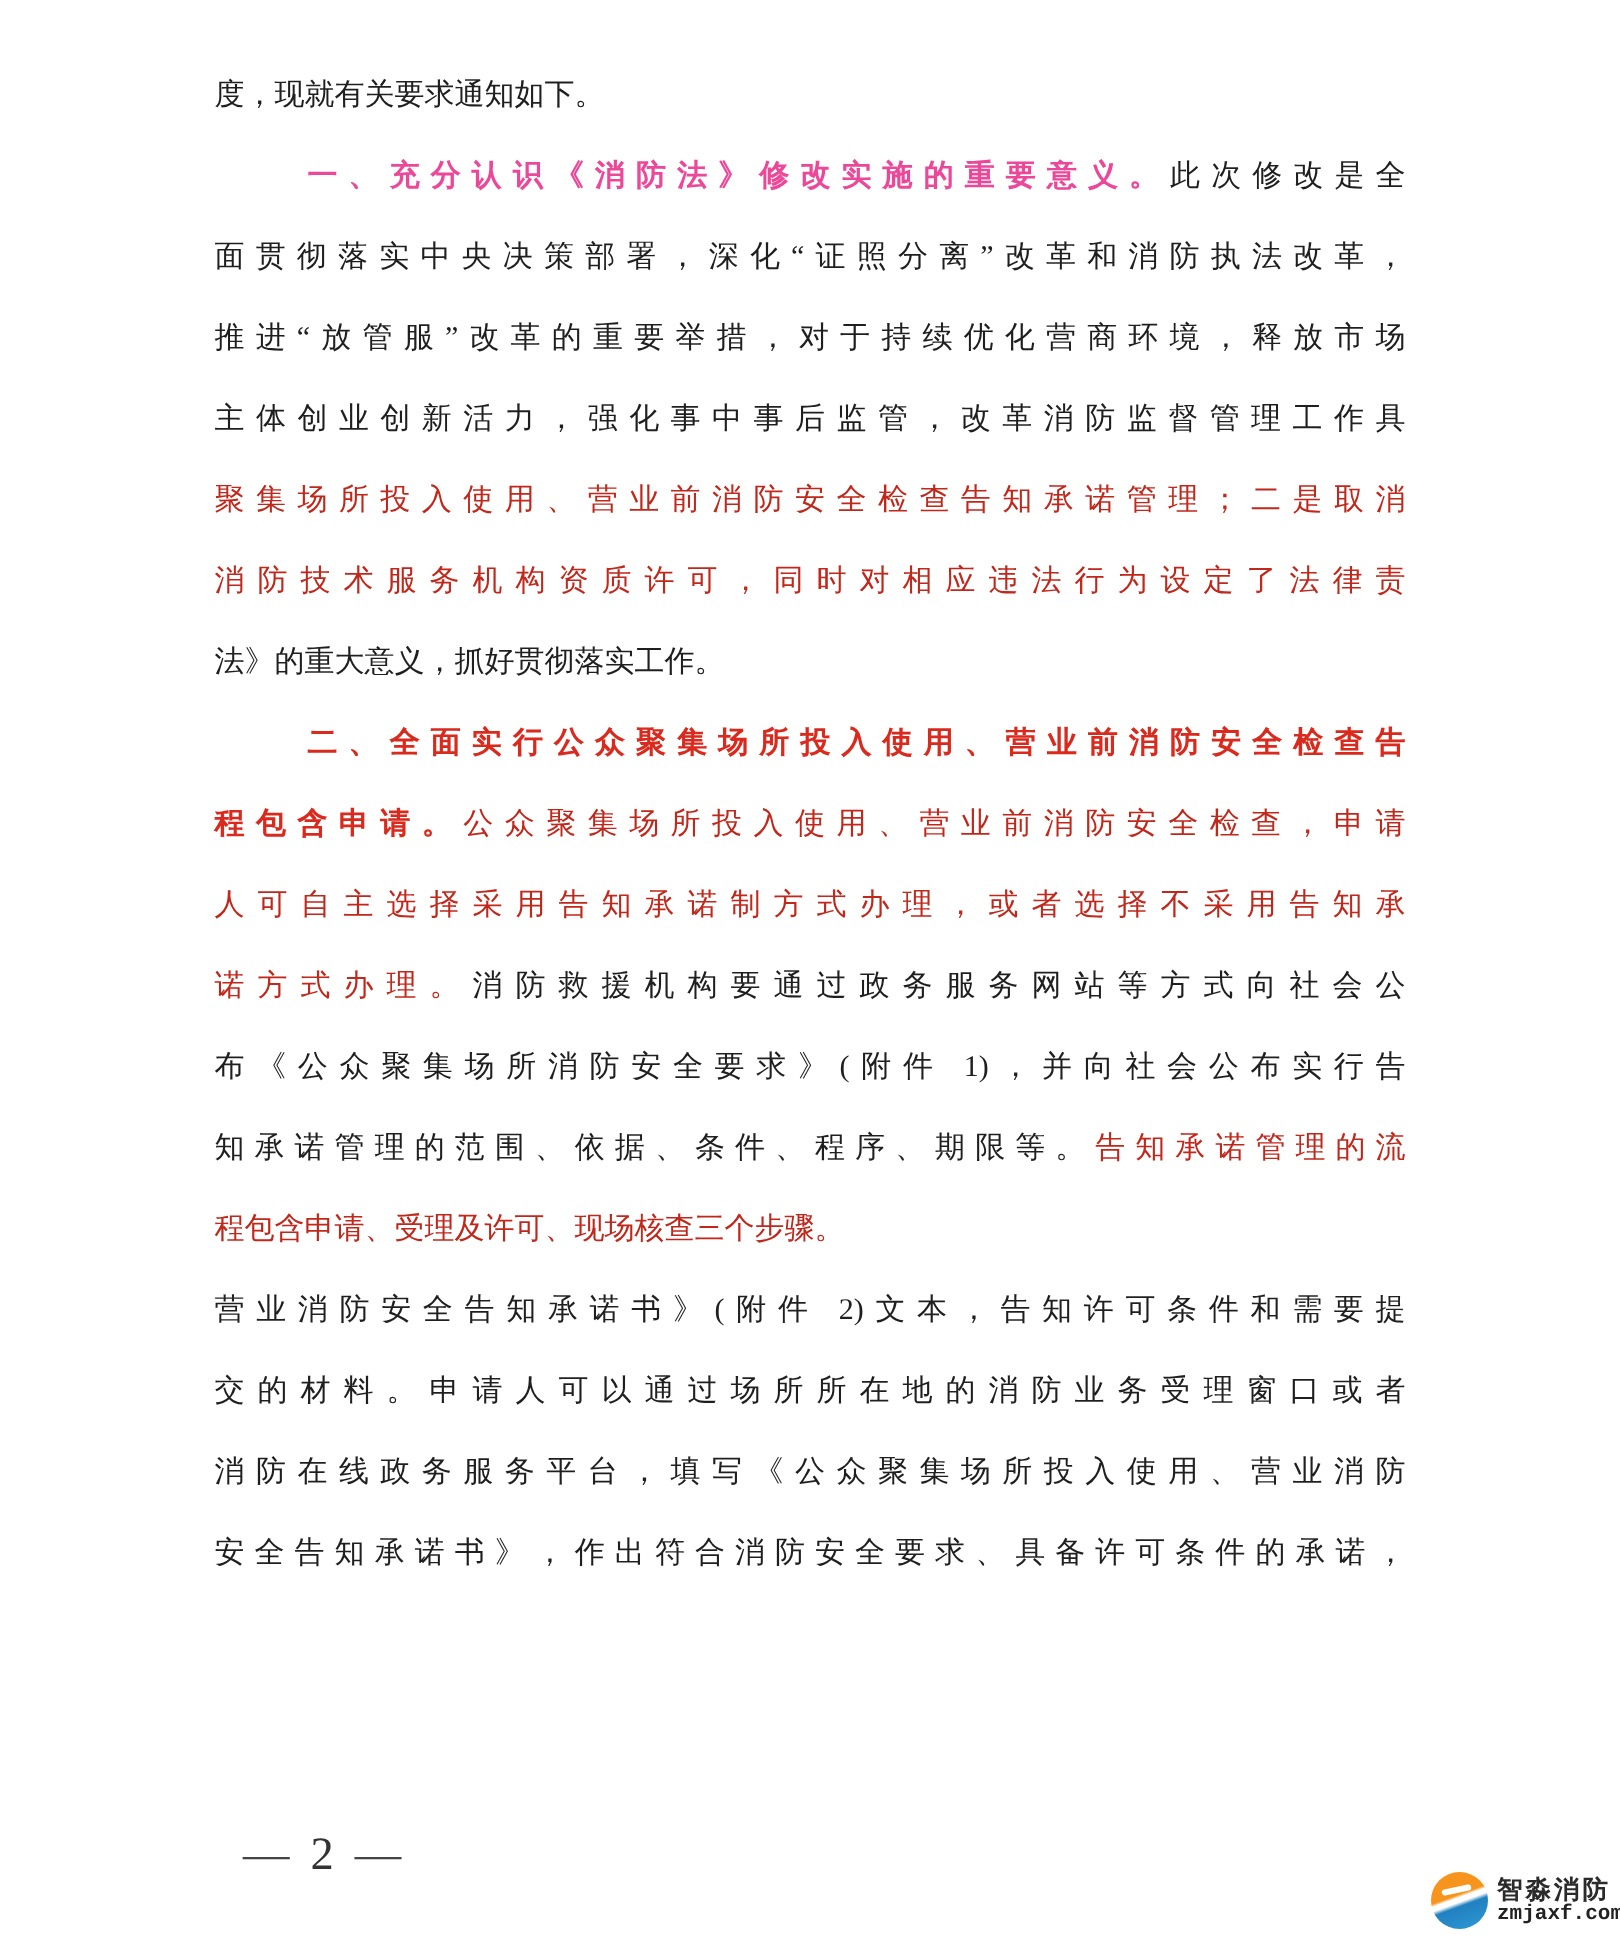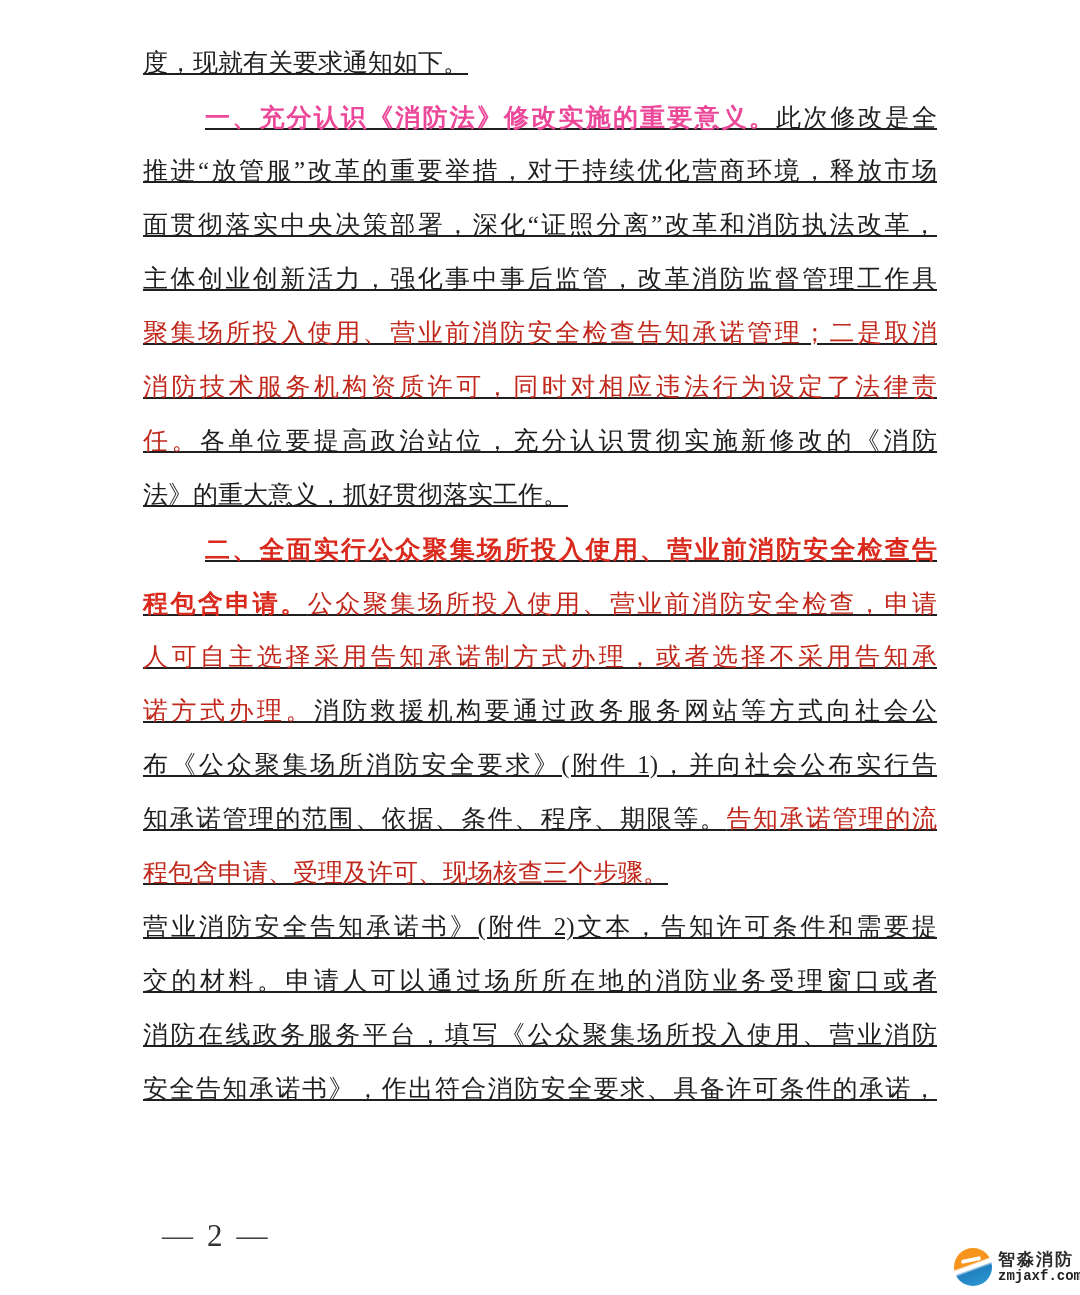--- a/index.html
+++ b/index.html
@@ -17,27 +17,26 @@
     background: #ffffff;
     font-family: "Liberation Serif", "DejaVu Serif", serif;
   }
   .doc {
     position: absolute;
     left: 143px;
     top: 36px;
     width: 794px;
   }
   .line {
-    font-size: 25px;
+    font-size: 20px;
     line-height: 54px;
     height: 54px;
     color: #1f1f1f;
     white-space: nowrap;
     text-align: left;
-    text-decoration: underline;
   }
   .line.justify {
     white-space: normal;
     text-align: justify;
     text-align-last: justify;
     text-justify: inter-character;
   }
   .line.indent .seg:first-child {
     padding-left: 62px;
   }
@@ -110,26 +109,25 @@
   }
 </style>
 </head>
 <body>
 
 <div class="page">
 
   <div class="doc">
       <div class="line"><span class="seg black">度，现就有关要求通知如下。</span></div>
       <div class="line indent justify"><span class="seg black-bold">一、充分认识《消防法》修改实施的重要意义。</span><span class="seg black">此次修改是全</span></div>
+      <div class="line justify"><span class="seg black">面贯彻落实中央决策部署，深化“证照分离”改革和消防执法改革，</span></div>
       <div class="line justify"><span class="seg black">推进“放管服”改革的重要举措，对于持续优化营商环境，释放市场</span></div>
-      <div class="line justify"><span class="seg black">面贯彻落实中央决策部署，深化“证照分离”改革和消防执法改革，</span></div>
       <div class="line justify"><span class="seg black">主体创业创新活力，强化事中事后监管，改革消防监督管理工作具</span></div>
       <div class="line justify"><span class="seg red">聚集场所投入使用、营业前消防安全检查告知承诺管理；二是取消</span></div>
       <div class="line justify"><span class="seg red">消防技术服务机构资质许可，同时对相应违法行为设定了法律责</span></div>
-      <div class="line justify"><span class="seg red">任。</span><span class="seg black">各单位要提高政治站位，充分认识贯彻实施新修改的《消防</span></div>
       <div class="line"><span class="seg black">法》的重大意义，抓好贯彻落实工作。</span></div>
       <div class="line indent justify"><span class="seg red-bold">二、全面实行公众聚集场所投入使用、营业前消防安全检查告</span></div>
       <div class="line justify"><span class="seg red-bold">程包含申请。</span><span class="seg red">公众聚集场所投入使用、营业前消防安全检查，申请</span></div>
       <div class="line justify"><span class="seg red">人可自主选择采用告知承诺制方式办理，或者选择不采用告知承</span></div>
       <div class="line justify"><span class="seg red">诺方式办理。</span><span class="seg black">消防救援机构要通过政务服务网站等方式向社会公</span></div>
       <div class="line justify"><span class="seg black">布《公众聚集场所消防安全要求》(附件 1)，并向社会公布实行告</span></div>
       <div class="line justify"><span class="seg black">知承诺管理的范围、依据、条件、程序、期限等。</span><span class="seg red">告知承诺管理的流</span></div>
       <div class="line"><span class="seg red">程包含申请、受理及许可、现场核查三个步骤。</span></div>
       <div class="line justify"><span class="seg black">营业消防安全告知承诺书》(附件 2)文本，告知许可条件和需要提</span></div>
       <div class="line justify"><span class="seg black">交的材料。申请人可以通过场所所在地的消防业务受理窗口或者</span></div>

